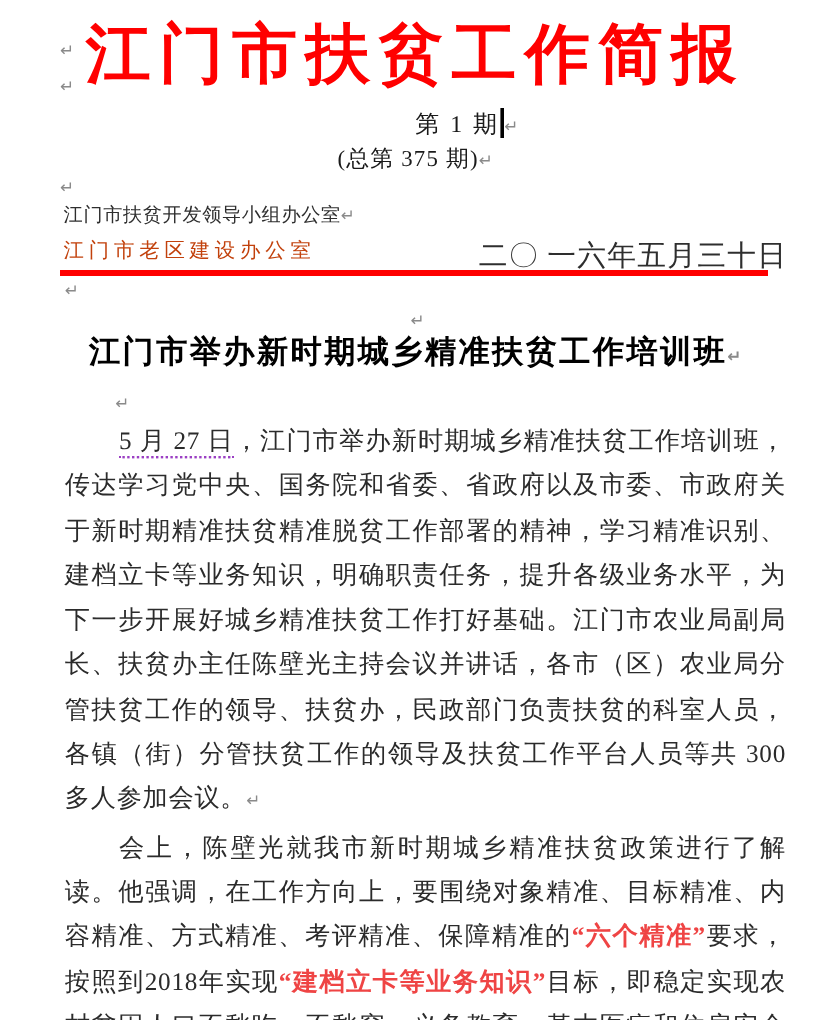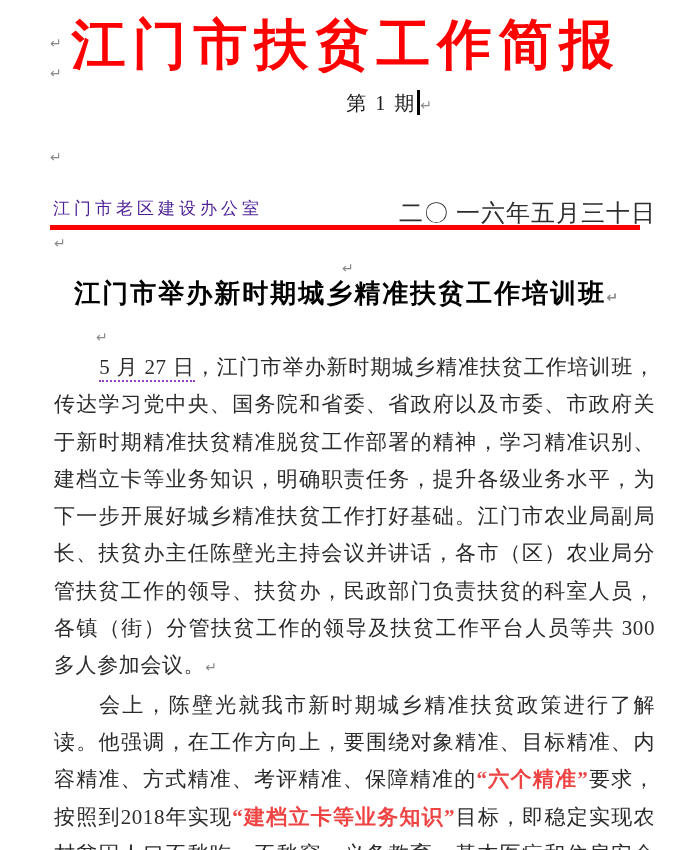--- a/index.html
+++ b/index.html
@@ -37,21 +37,21 @@
     font-size:19px;color:#1a1a1a;
     letter-spacing:1px;
   }
   .publisher-1{
     top:169px;left:53px;
     font-size:16px;color:#2e2e2e;
     letter-spacing:0.5px;
   }
   .publisher-2{
     top:197px;left:53px;
-    font-size:17px;color:#4c1d95;
+    font-size:17px;color:#c2410c;
     letter-spacing:4px;
   }
   .issue-date{
     top:197px;right:36px;
     font-size:24px;color:#2e2e2e;
     letter-spacing:1px;
   }
   .red-rule{
     top:225px;left:50px;
     width:590px;height:5px;
@@ -113,21 +113,27 @@
   <span class="abs rmark" style="left:54px;top:236px">↵</span>
   <span class="abs rmark" style="left:342px;top:261px">↵</span>
   <span class="abs rmark" style="left:96px;top:330px">↵</span>
 
   <div class="abs masthead-title">江门市扶贫工作简报</div>
 
   <div class="abs issue-line">
     <span>第 1 期</span><span class="cursor"></span><span class="rmark-inline">↵</span>
   </div>
 
+  <div class="abs cumulative-line">
+    <span>(总第 375 期)</span><span class="rmark-inline">↵</span>
+  </div>
 
+  <div class="abs publisher-1">
+    <span>江门市扶贫开发领导小组办公室</span><span class="rmark-inline">↵</span>
+  </div>
 
   <div class="abs publisher-2">
     <span>江门市老区建设办公室</span>
   </div>
 
   <div class="abs issue-date">二〇 一六年五月三十日</div>
 
   <div class="abs red-rule"></div>
 
   <div class="abs headline">

